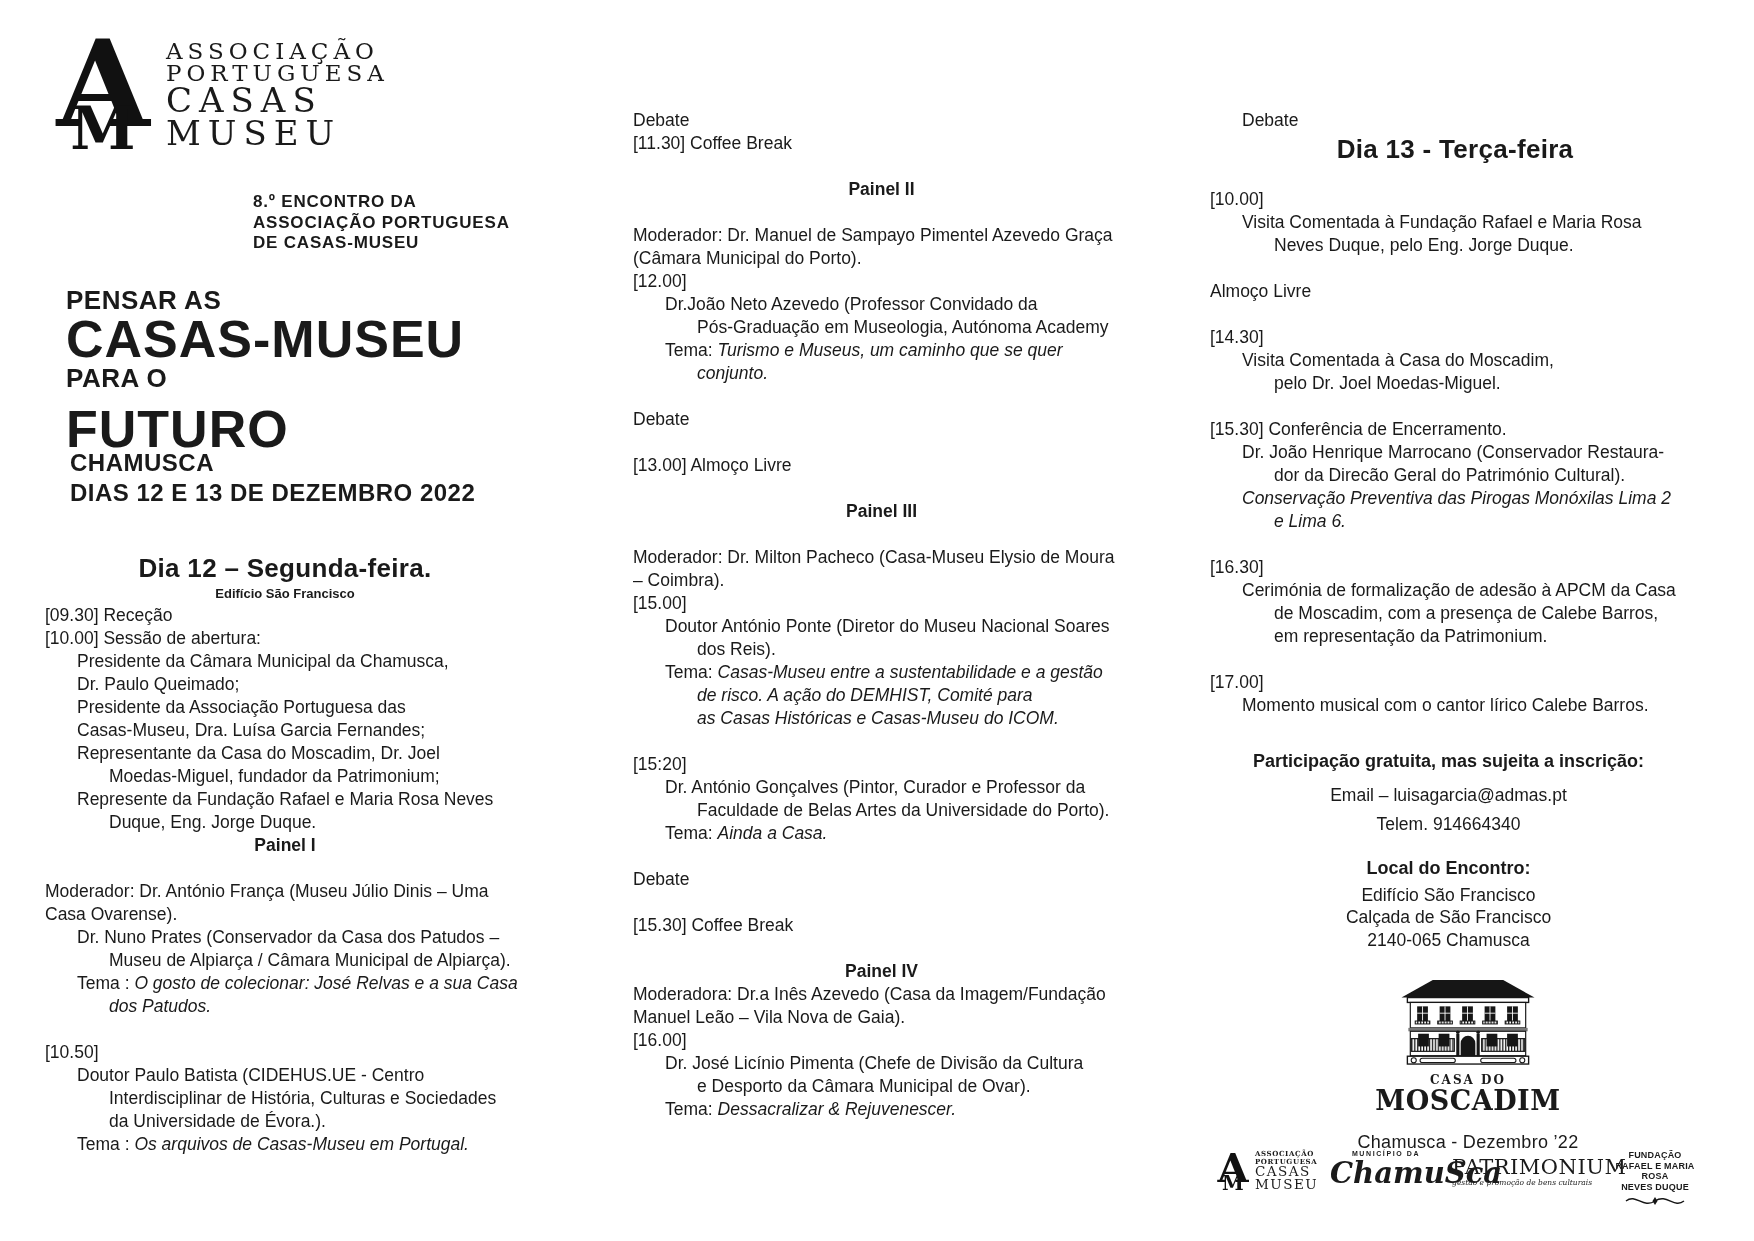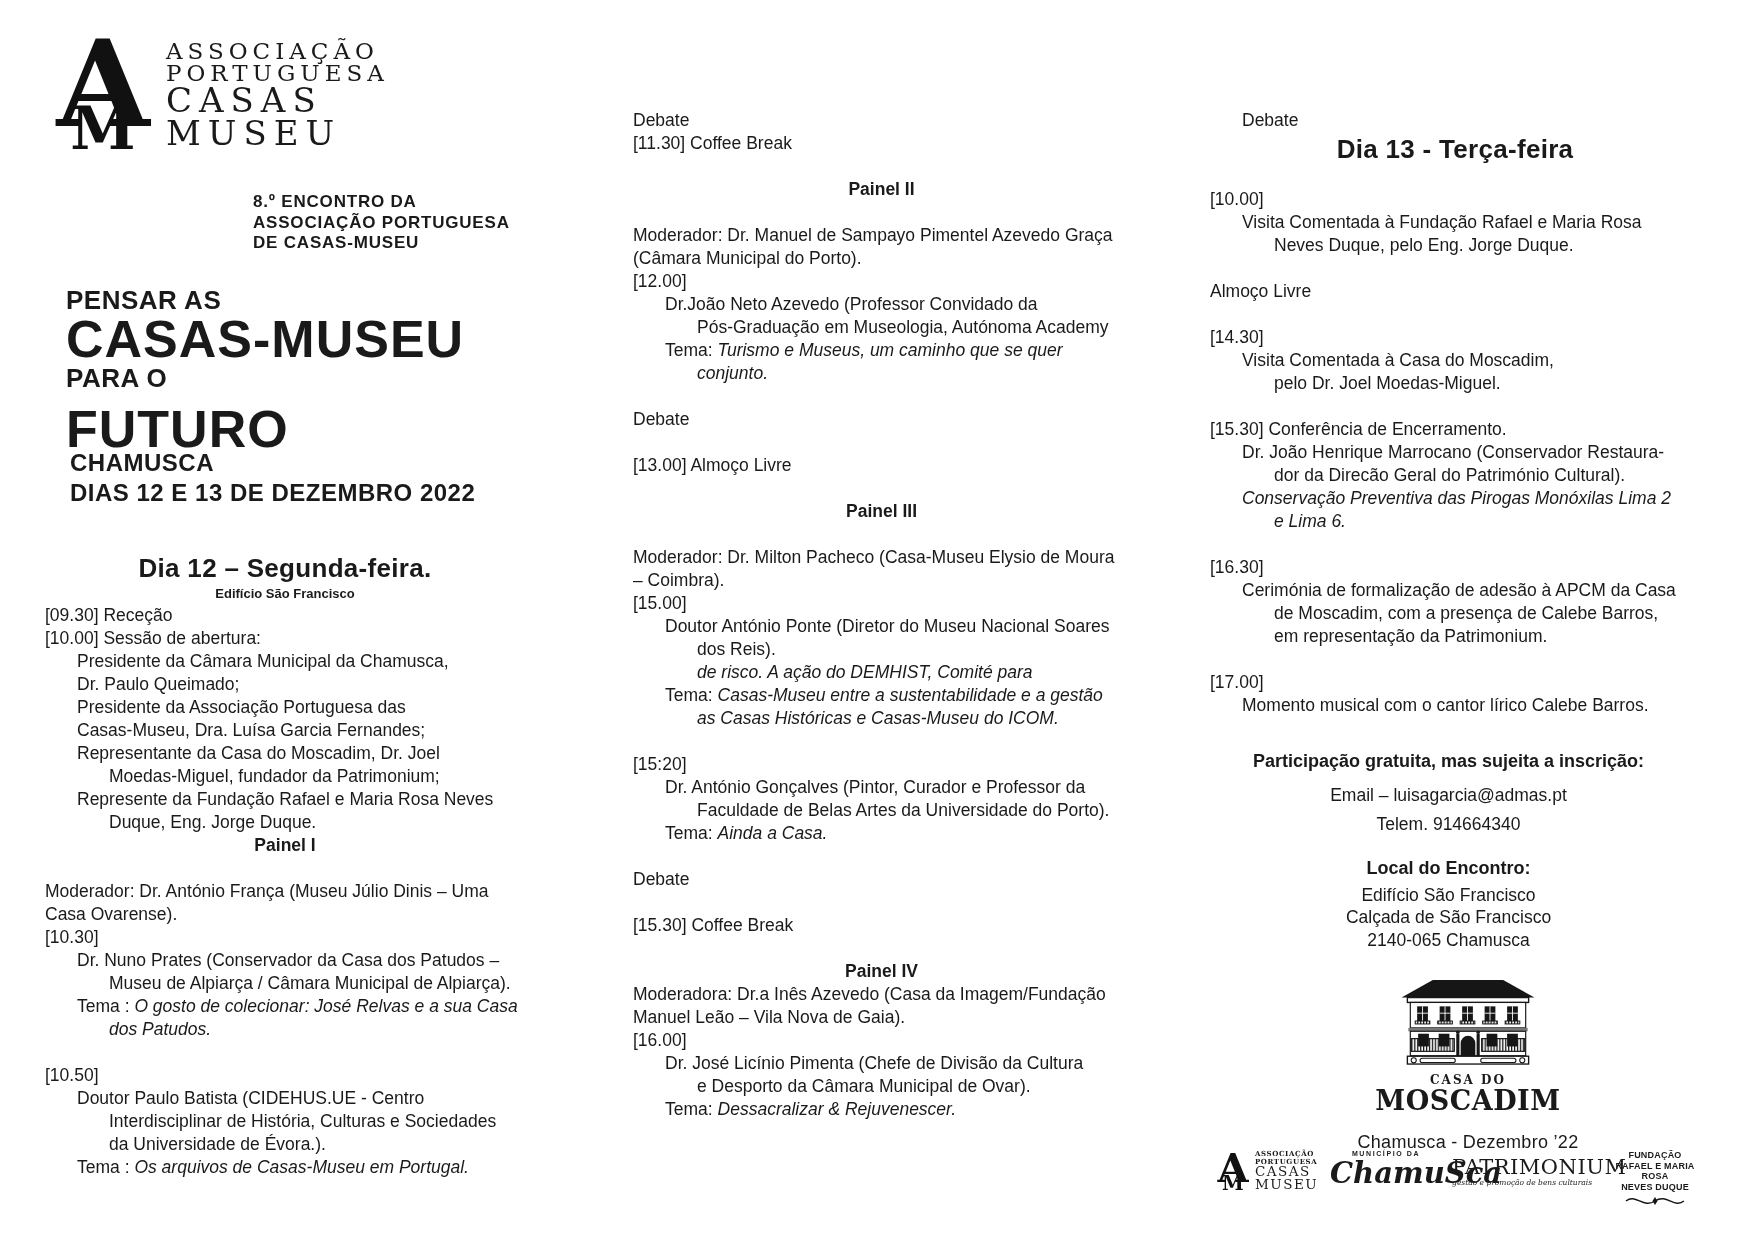--- a/index.html
+++ b/index.html
@@ -116,21 +116,20 @@
       <div class="pline ind1"><span>Presidente da Associação Portuguesa das</span></div>
       <div class="pline ind1"><span>Casas-Museu, Dra. Luísa Garcia Fernandes;</span></div>
       <div class="pline ind1"><span>Representante da Casa do Moscadim, Dr. Joel</span></div>
       <div class="pline ind2"><span>Moedas-Miguel, fundador da Patrimonium;</span></div>
       <div class="pline ind1"><span>Represente da Fundação Rafael e Maria Rosa Neves</span></div>
       <div class="pline ind2"><span>Duque, Eng. Jorge Duque.</span></div>
       <div class="pline phead"><span>Painel I</span></div>
       <div class="pline"><span></span></div>
       <div class="pline"><span>Moderador: Dr. António França (Museu Júlio Dinis – Uma</span></div>
       <div class="pline"><span>Casa Ovarense).</span></div>
-      <div class="pline"><span>[10.30]</span></div>
       <div class="pline ind1"><span>Dr. Nuno Prates (Conservador da Casa dos Patudos –</span></div>
       <div class="pline ind2"><span>Museu de Alpiarça / Câmara Municipal de Alpiarça).</span></div>
       <div class="pline ind1"><span>Tema : </span><em>O gosto de colecionar: José Relvas e a sua Casa</em></div>
       <div class="pline ind2"><em>dos Patudos.</em></div>
       <div class="pline"><span></span></div>
       <div class="pline"><span>[10.50]</span></div>
       <div class="pline ind1"><span>Doutor Paulo Batista (CIDEHUS.UE - Centro</span></div>
       <div class="pline ind2"><span>Interdisciplinar de História, Culturas e Sociedades</span></div>
       <div class="pline ind2"><span>da Universidade de Évora.).</span></div>
       <div class="pline ind1"><span>Tema : </span><em>Os arquivos de Casas-Museu em Portugal.</em></div>
@@ -156,22 +155,22 @@
       <div class="pline"><span></span></div>
       <div class="pline"><span>[13.00] Almoço Livre</span></div>
       <div class="pline"><span></span></div>
       <div class="pline phead"><span>Painel III</span></div>
       <div class="pline"><span></span></div>
       <div class="pline"><span>Moderador: Dr. Milton Pacheco (Casa-Museu Elysio de Moura</span></div>
       <div class="pline"><span>– Coimbra).</span></div>
       <div class="pline"><span>[15.00]</span></div>
       <div class="pline ind1"><span>Doutor António Ponte (Diretor do Museu Nacional Soares</span></div>
       <div class="pline ind2"><span>dos Reis).</span></div>
+      <div class="pline ind1"><span>Tema: </span><em>Casas-Museu entre a sustentabilidade e a gestão</em></div>
       <div class="pline ind2"><em>de risco. A ação do DEMHIST, Comité para</em></div>
-      <div class="pline ind1"><span>Tema: </span><em>Casas-Museu entre a sustentabilidade e a gestão</em></div>
       <div class="pline ind2"><em>as Casas Históricas e Casas-Museu do ICOM.</em></div>
       <div class="pline"><span></span></div>
       <div class="pline"><span>[15:20]</span></div>
       <div class="pline ind1"><span>Dr. António Gonçalves (Pintor, Curador e Professor da</span></div>
       <div class="pline ind2"><span>Faculdade de Belas Artes da Universidade do Porto).</span></div>
       <div class="pline ind1"><span>Tema: </span><em>Ainda a Casa.</em></div>
       <div class="pline"><span></span></div>
       <div class="pline"><span>Debate</span></div>
       <div class="pline"><span></span></div>
       <div class="pline"><span>[15.30] Coffee Break</span></div>

